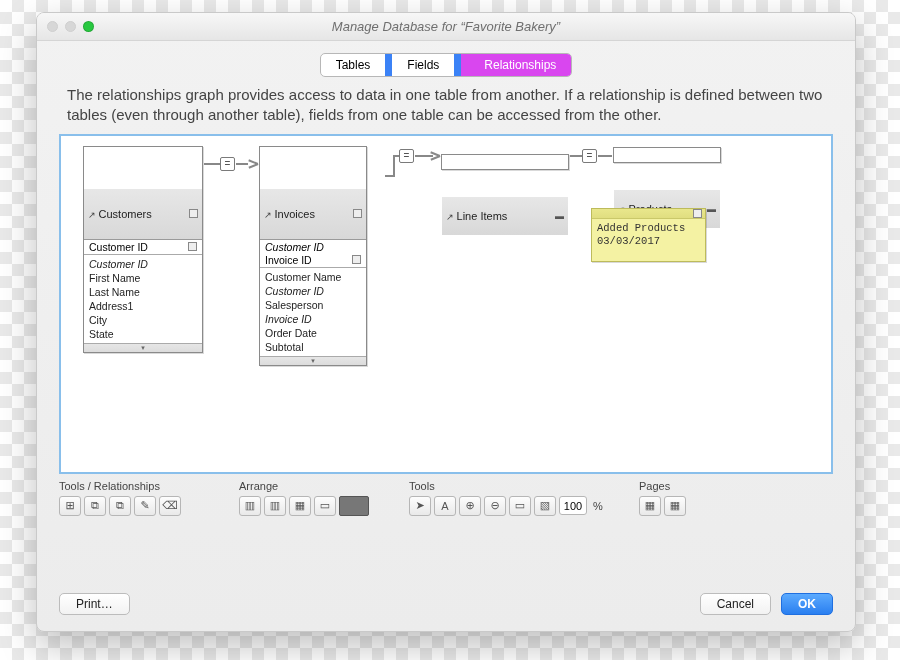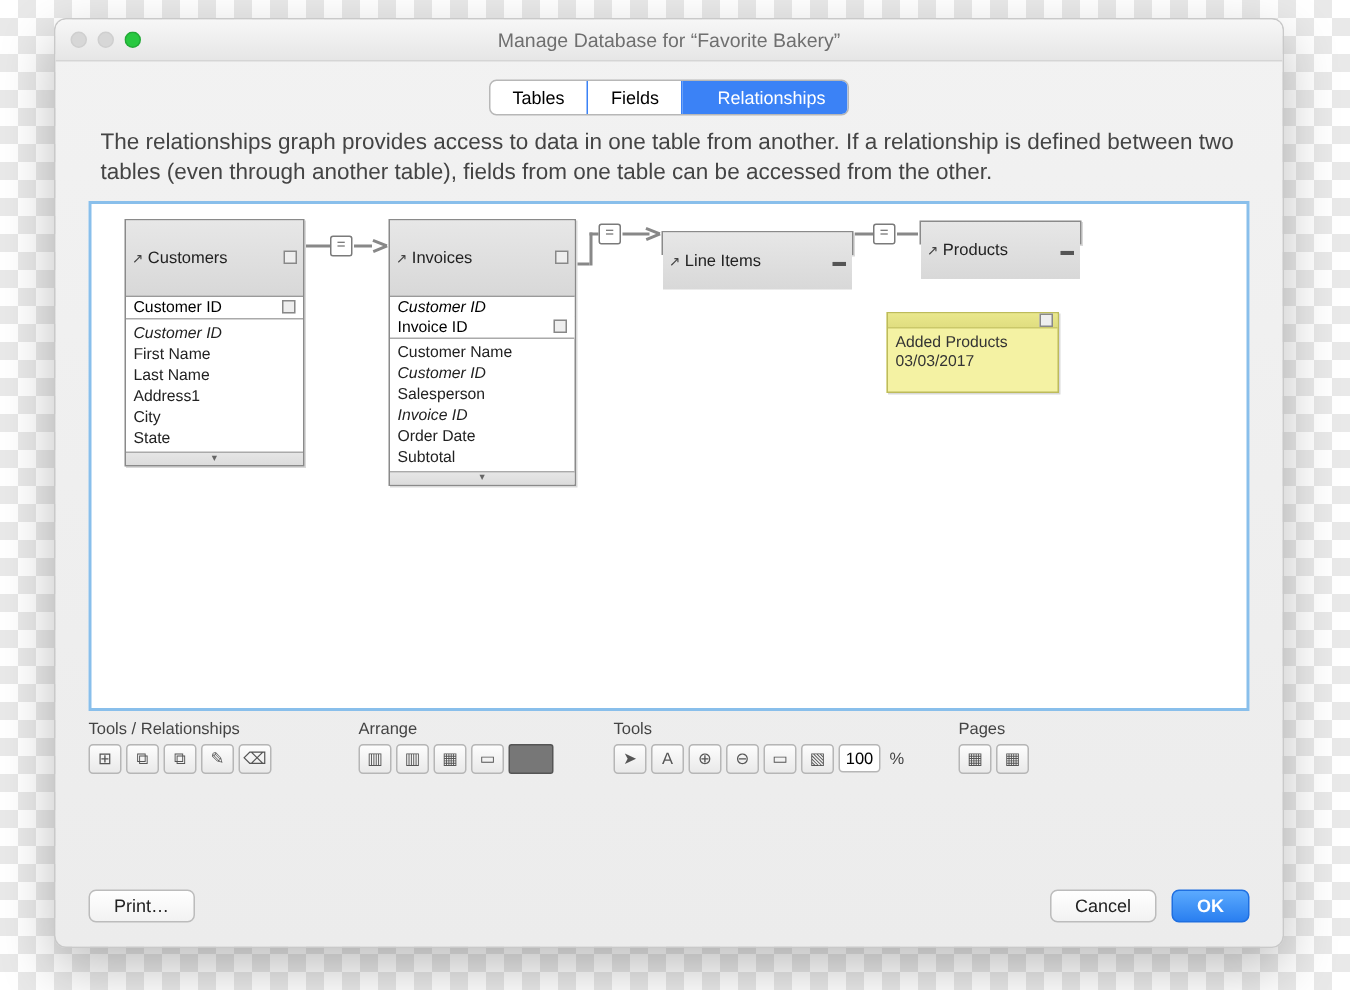--- a/index.html
+++ b/index.html
@@ -24,41 +24,41 @@
     height:28px;
     background: linear-gradient(#f7f7f7,#e6e6e6);
     border-bottom:1px solid #d5d5d5;
     display:flex; align-items:center;
     position:relative;
   }
   .traffic { display:flex; gap:7px; margin-left:10px; }
   .tl { width:11px; height:11px; border-radius:50%; border:0.5px solid rgba(0,0,0,0.1); }
   .tl.inactive { background:#d7d7d7; border:1px solid #cfcfcf; }
   .tl.green { background:#28c840; border:0.5px solid rgba(0,0,0,0.15); }
-  .title { position:absolute; left:0; right:0; text-align:center; color:#6f6f6f; font-size:13px; line-height:28px; pointer-events:none;}
+  .title { position:absolute; left:0; right:0; text-align:center; color:#6f6f6f; font-size:13px; line-height:28px; pointer-events:none;font-style:italic;}
   .tabs-row { display:flex; justify-content:center; padding:12px 0 8px; }
   .seg { display:flex; border:1px solid #b7b7b7; border-radius:5px; overflow:hidden; background:#fff; font-size:12px; }
-  .seg > div { padding:3px 15px; border-right:1px solid #3b82f6; line-height:16px; cursor:default; }
+  .seg > div { padding:3px 15px; border-right:7px solid #3b82f6; line-height:16px; cursor:default; }
   .seg > div:last-child { border-right:none; }
-  .seg > div.sel { background:#3b82f6; color:#fff;padding-left:23px; }
+  .seg > div.sel { background:#d946ef; color:#fff;padding-left:23px; }
   .help-text { color:#444; font-size:15px; padding:0 30px 8px; line-height:1.35; }
   .canvas-wrap { padding:0 22px; flex:0 0 auto; }
   .canvas {
     width:100%; height:340px;
     background:#fff; border:2px solid #89bfeb;
     position:relative;
   }
   
   .tbl {
     position:absolute; background:#fff; border:1px solid #8a8a8a;
     box-shadow: 1px 1px 0 rgba(0,0,0,0.15);
     font-size:10.5px;
   }
   .tbl-hdr { background:linear-gradient(#e7e7e7,#d8d8d8); border-bottom:1px solid #9a9a9a;
-    padding:19px 4px; display:flex; align-items:center; justify-content:space-between; }
+    padding:19px 4px; display:flex; align-items:center; justify-content:space-between;margin-top:42px; }
   .tbl-hdr .nm { font-weight:400; font-size:11px; color:#222; display:flex; align-items:center; gap:3px;}
   .arrow-icon::before { content:"↗"; font-size:9px; color:#444; }
   .ctrl-icon { width:9px;height:9px;border:1px solid #888;background:#eee;display:inline-block;}
   .keyrow { border-bottom:1px solid #aaa; padding:1px 5px; display:flex; justify-content:space-between; align-items:center; background:#fff;}
   .fldlist { padding:2px 5px; }
   .fldlist div { white-space:nowrap; line-height:14px; color:#222;}
   .ital { font-style:italic; }
   .ftr { height:9px; background:linear-gradient(#e6e6e6,#dcdcdc); border-top:1px solid #aaa; display:flex; justify-content:center; align-items:center;}
   .ftr::before { content:"▾"; font-size:7px; color:#666; line-height:7px;}
   .mini { height:16px; }
@@ -148,21 +148,21 @@
         <div class="ftr"></div>
       </div>
 
       <div class="conn" style="left:143px; top:27px; width:16px;"></div>
       <div class="join" style="left:159px; top:21px;">
           <span>=</span>
         </div>
       <div class="conn" style="left:175px; top:27px; width:12px;"></div>
       <div class="crow" style="left:187px; top:22px;"></div>
 
-      <div class="tbl" style="left:198px; top:10px; width:125px;">
+      <div class="tbl" style="left:198px; top:10px; width:108px;">
         <div class="tbl-hdr">
           <span class="nm">
               <span class="arrow-icon"></span>
               <span>Invoices</span>
             </span>
           <span class="ctrl-icon"></span>
         </div>
         <div class="keyrow" style="border-bottom:none;padding-bottom:0;">
           <span style="font-style:italic;">Customer ID</span>
         </div>
@@ -209,21 +209,21 @@
       <div class="tbl mini" style="left:552px; top:11px; width:108px;">
         <div class="tbl-hdr">
           <span class="nm">
               <span class="arrow-icon"></span>
               <span>Products</span>
             </span>
           <span style="font-size:9px;color:#555;">▬</span>
         </div>
       </div>
 
-      <div class="note" style="left:530px; top:72px;">
+      <div class="note" style="left:530px; top:72px;font-family:Liberation Mono, monospace;">
         <div class="note-hdr">
             <span class="ctrl-icon"></span>
           </div>
         <div class="note-body">
           <div>Added Products</div>
           <div>03/03/2017</div>
         </div>
       </div>
 
     </div>

